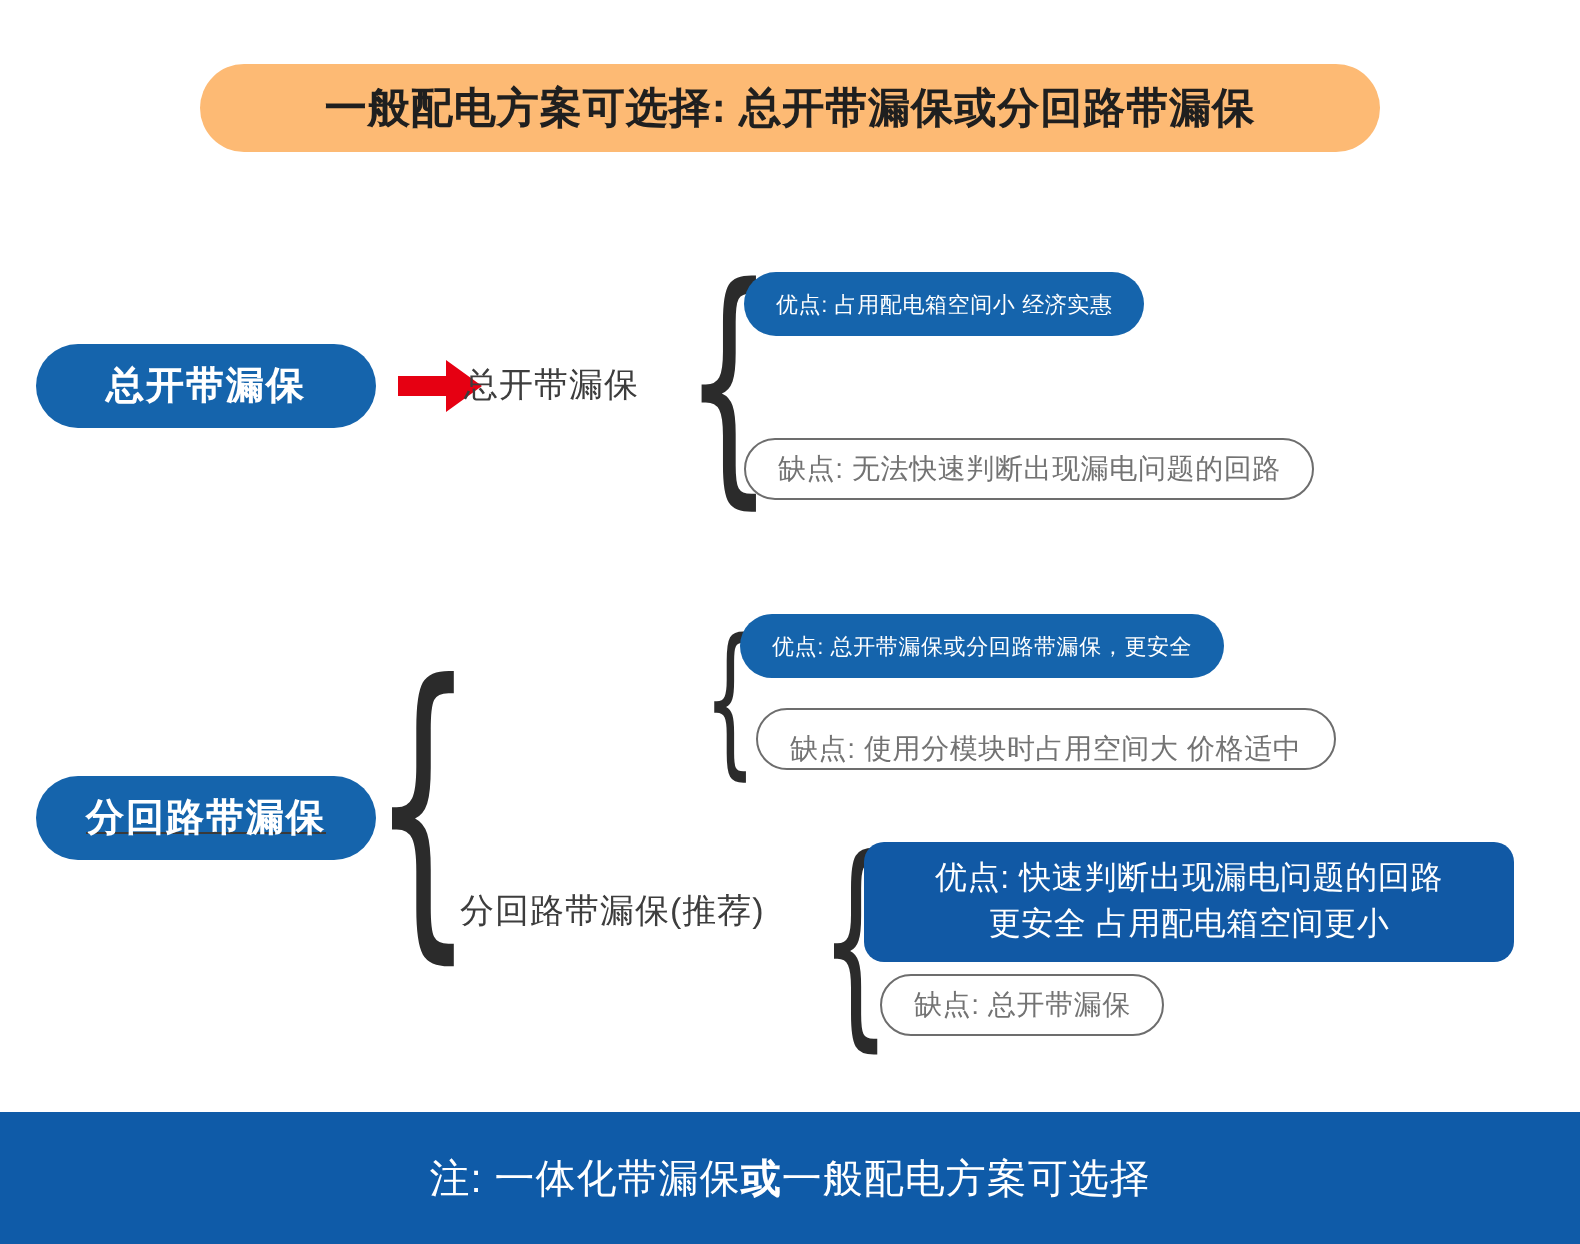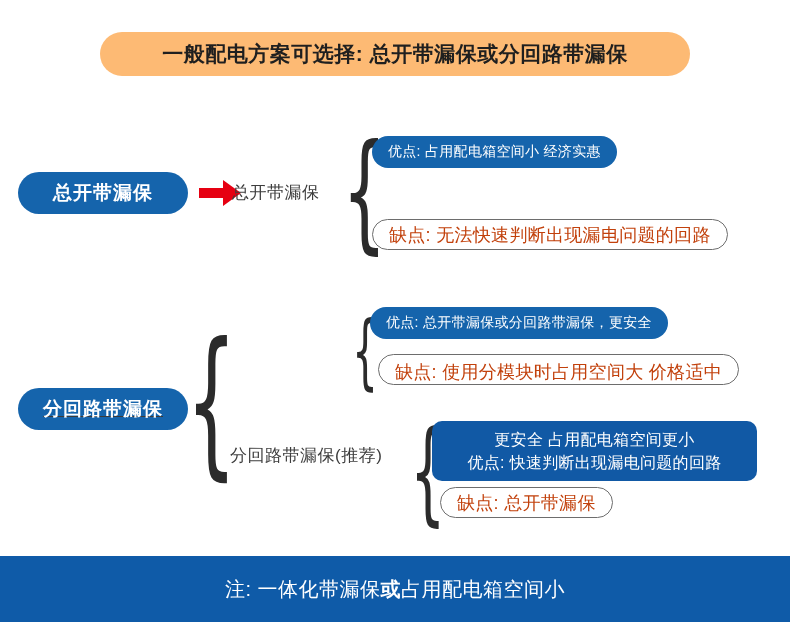--- a/index.html
+++ b/index.html
@@ -133,38 +133,38 @@
     background: #1564ac;
     border-radius: 18px;
     display: flex;
     align-items: center;
     justify-content: center;
     box-sizing: border-box;
     padding: 0 16px;
   }
   .pill-pro span {
     color: #ffffff;
-    font-size: 14px;
+    font-size: 11px;
     white-space: nowrap;
     letter-spacing: 0.3px;
   }
   .pill-con {
     position: absolute;
     background: #ffffff;
     border: 1px solid #6d6d6d;
     border-radius: 18px;
     display: flex;
     align-items: center;
     justify-content: center;
     box-sizing: border-box;
     padding: 0 16px;
   }
   .pill-con span {
-    color: #c2410c;
-    font-size: 18px;
+    color: #737373;
+    font-size: 14px;
     white-space: nowrap;
     letter-spacing: 0.3px;
   }
   #pill-pro-1 { left: 372px; top: 136px; height: 32px; }
   #pill-con-1 { left: 372px; top: 219px; height: 31px; }
   #pill-pro-2 { left: 370px; top: 307px; height: 32px; }
   #pill-con-2 { left: 378px; top: 354px; height: 31px; align-items: flex-end; }
   #pill-con-3 { left: 440px; top: 487px; height: 31px; }
   
   .box-pro-multi {
@@ -251,25 +251,25 @@
 
   <div class="pill-con" id="pill-con-2">
     <span>缺点: 使用分模块时占用空间大 价格适中</span>
   </div>
 
   <div class="node-label" id="label-integrated">分回路带漏保(推荐)</div>
 
   <div class="brace" id="brace-4">{</div>
 
   <div class="box-pro-multi">
+    <div class="line">优点: 快速判断出现漏电问题的回路</div>
     <div class="line">更安全 占用配电箱空间更小</div>
-    <div class="line">优点: 快速判断出现漏电问题的回路</div>
   </div>
 
   <div class="pill-con" id="pill-con-3">
     <span>缺点: 总开带漏保</span>
   </div>
 
   <div class="footer-bar">
-    <div class="ftext"><span>注: 一体化带漏保</span><b>或</b><span>占用配电箱空间小</span></div>
+    <div class="ftext"><span>注: 一体化带漏保</span><b>或</b><span>一般配电方案可选择</span></div>
   </div>
 
 </div>
 
 </body></html>

